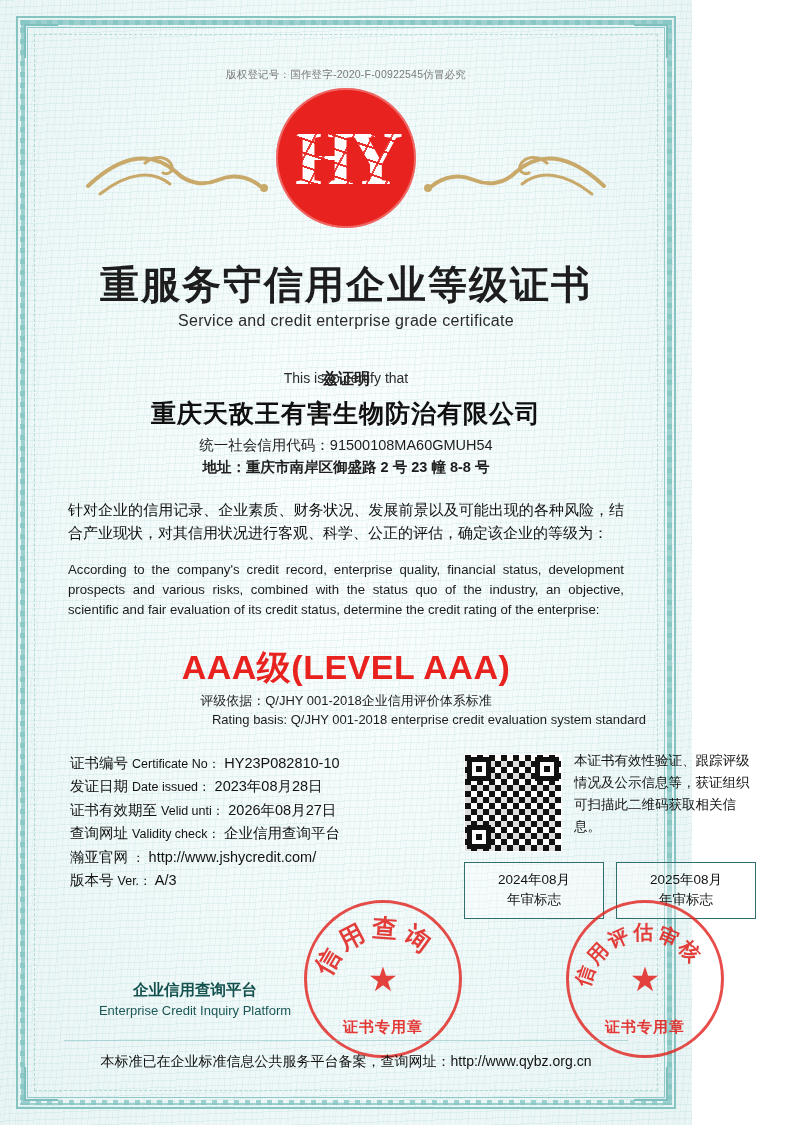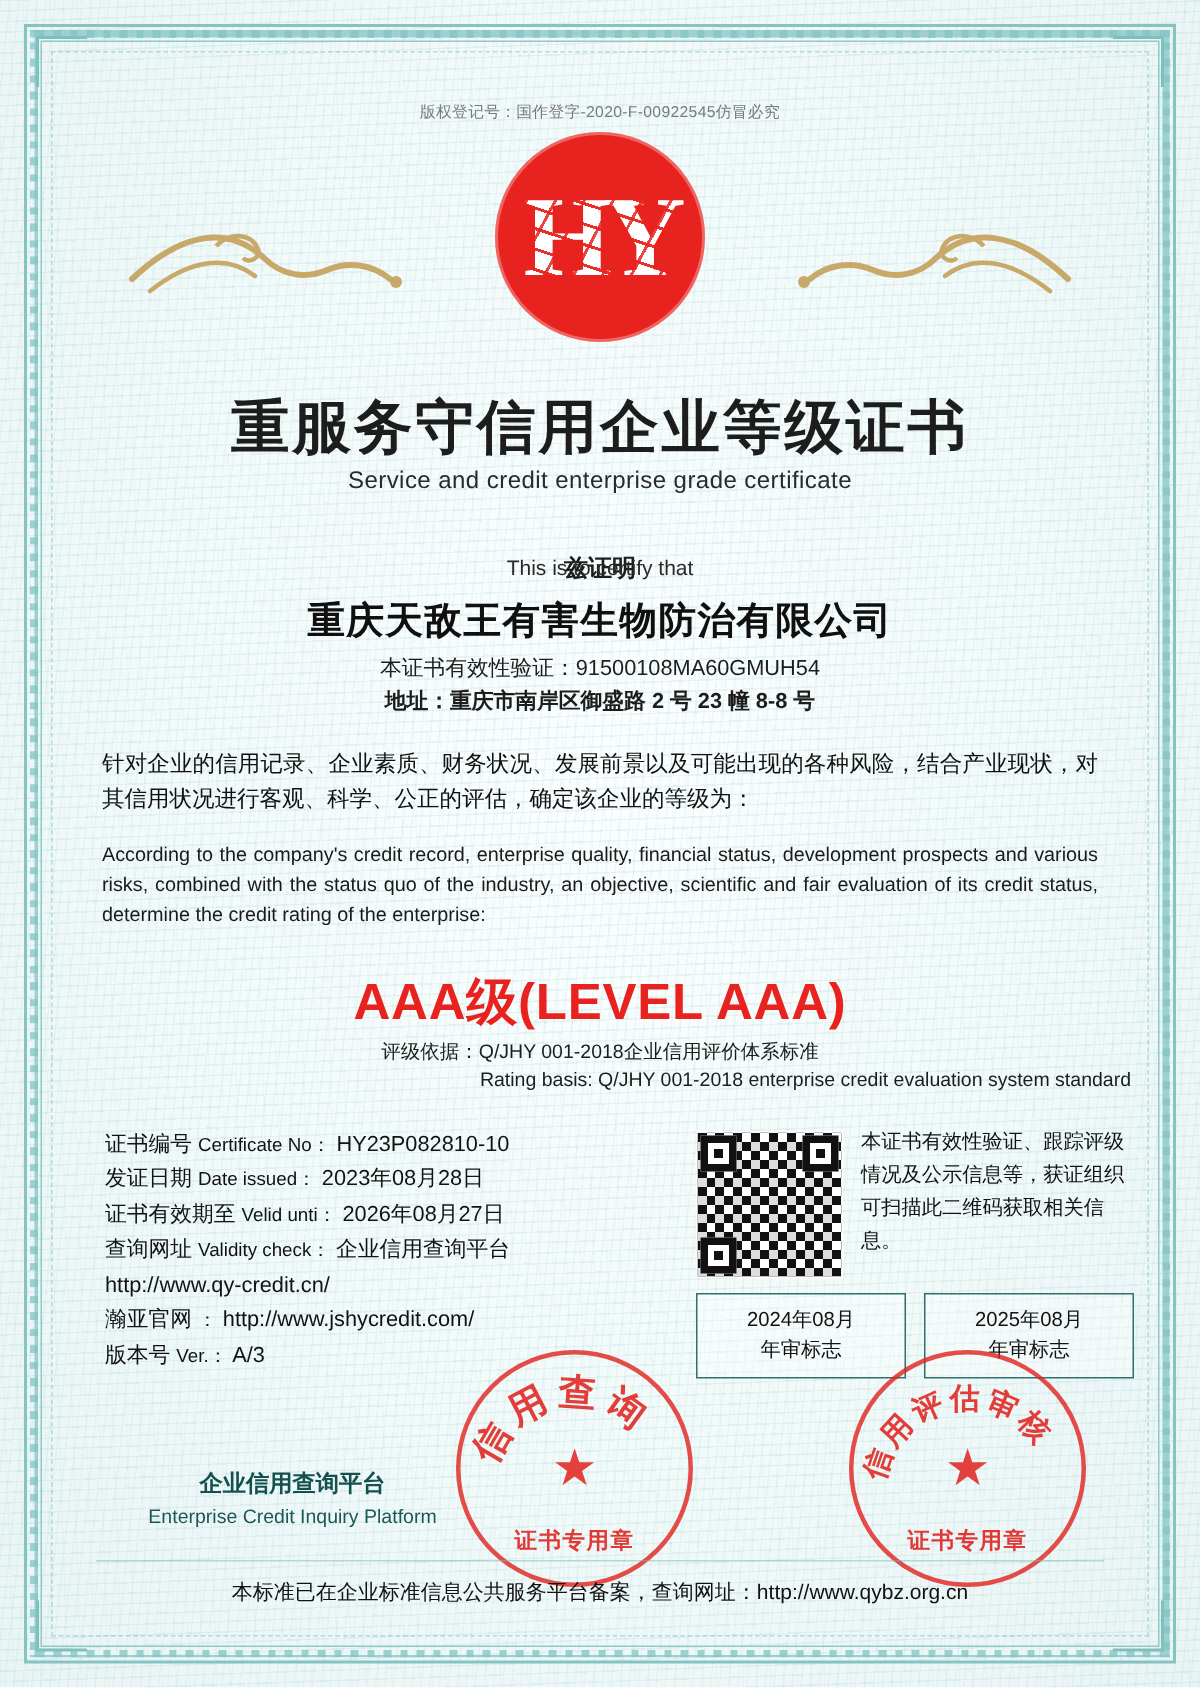--- a/index.html
+++ b/index.html
@@ -8,21 +8,21 @@
     background: #ffffff;
   }
   body {
     width: 800px;
     height: 1125px;
     font-family: "Liberation Sans", sans-serif;
     overflow: hidden;
   }
   .page {
     position: relative;
-    width: 800px;
+    width: 692px;
     height: 1125px;
     background:
       repeating-linear-gradient(178deg, rgba(120,185,185,0.13) 0px, rgba(120,185,185,0.13) 1px, rgba(255,255,255,0) 1px, rgba(255,255,255,0) 7px),
       repeating-linear-gradient(88deg, rgba(120,185,185,0.05) 0px, rgba(120,185,185,0.05) 1px, rgba(255,255,255,0) 1px, rgba(255,255,255,0) 9px),
       radial-gradient(ellipse at 50% 45%, #fbfefe 0%, #f1f9f9 55%, #e9f4f4 100%);
   }
   
   .frame-outer {
     position: absolute;
     left: 16px; top: 16px; right: 16px; bottom: 16px;
@@ -438,21 +438,21 @@
         <div class="logo-mark">HY</div>
       </div>
     </div>
 
     <div class="title-cn">重服务守信用企业等级证书</div>
     <div class="title-en">Service and credit enterprise grade certificate</div>
     <div class="certify-cn">兹证明</div>
     <div class="certify-en">This is to certify that</div>
 
     <div class="company">重庆天敌王有害生物防治有限公司</div>
-    <div class="credit-code">本证书有效性验证：91500108MA60GMUH54</div>
+    <div class="credit-code">统一社会信用代码：91500108MA60GMUH54</div>
     <div class="address">地址：重庆市南岸区御盛路 2 号 23 幢 8-8 号</div>
 
     <div class="body-cn">针对企业的信用记录、企业素质、财务状况、发展前景以及可能出现的各种风险，结合产业现状，对其信用状况进行客观、科学、公正的评估，确定该企业的等级为：</div>
     <div class="body-en">According to the company's credit record, enterprise quality, financial status, development prospects and various risks, combined with the status quo of the industry, an objective, scientific and fair evaluation of its credit status, determine the credit rating of the enterprise:</div>
 
     <div class="level">AAA级(LEVEL AAA)</div>
     <div class="basis-cn">评级依据：Q/JHY 001-2018企业信用评价体系标准</div>
     <div class="basis-en">Rating basis: Q/JHY 001-2018 enterprise credit evaluation system standard</div>
 
     <div class="details">
@@ -468,23 +468,20 @@
       </div>
       <div class="row">
         <span>证书有效期至</span>
         <span class="lbl-en">Velid unti：</span>
         <span>2026年08月27日</span>
       </div>
       <div class="row">
         <span>查询网址</span>
         <span class="lbl-en">Validity check：</span>
         <span>企业信用查询平台</span>
-      </div>
-      <div class="row">
-        <span>http://www.qy-credit.cn/</span>
       </div>
       <div class="row">
         <span>瀚亚官网</span>
         <span class="lbl-en">：</span>
         <span>http://www.jshycredit.com/</span>
       </div>
       <div class="row">
         <span>版本号</span>
         <span class="lbl-en">Ver.：</span>
         <span>A/3</span>

